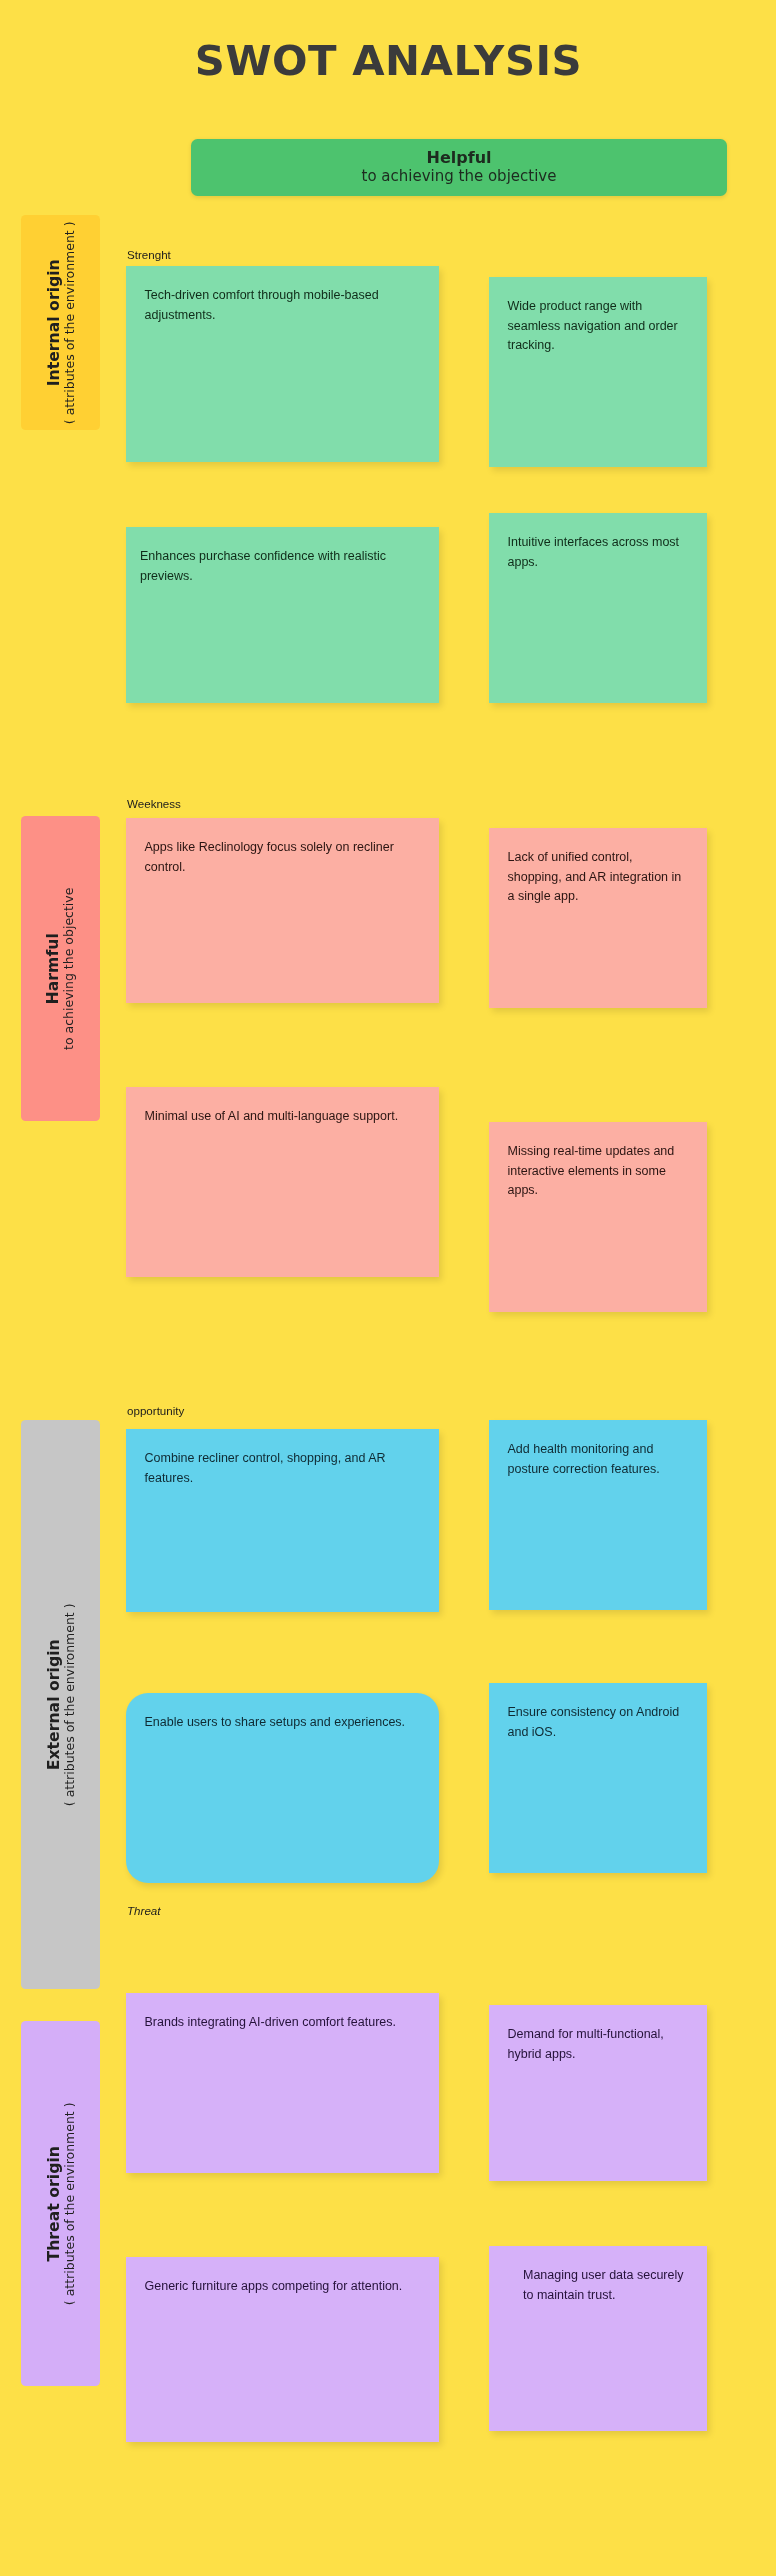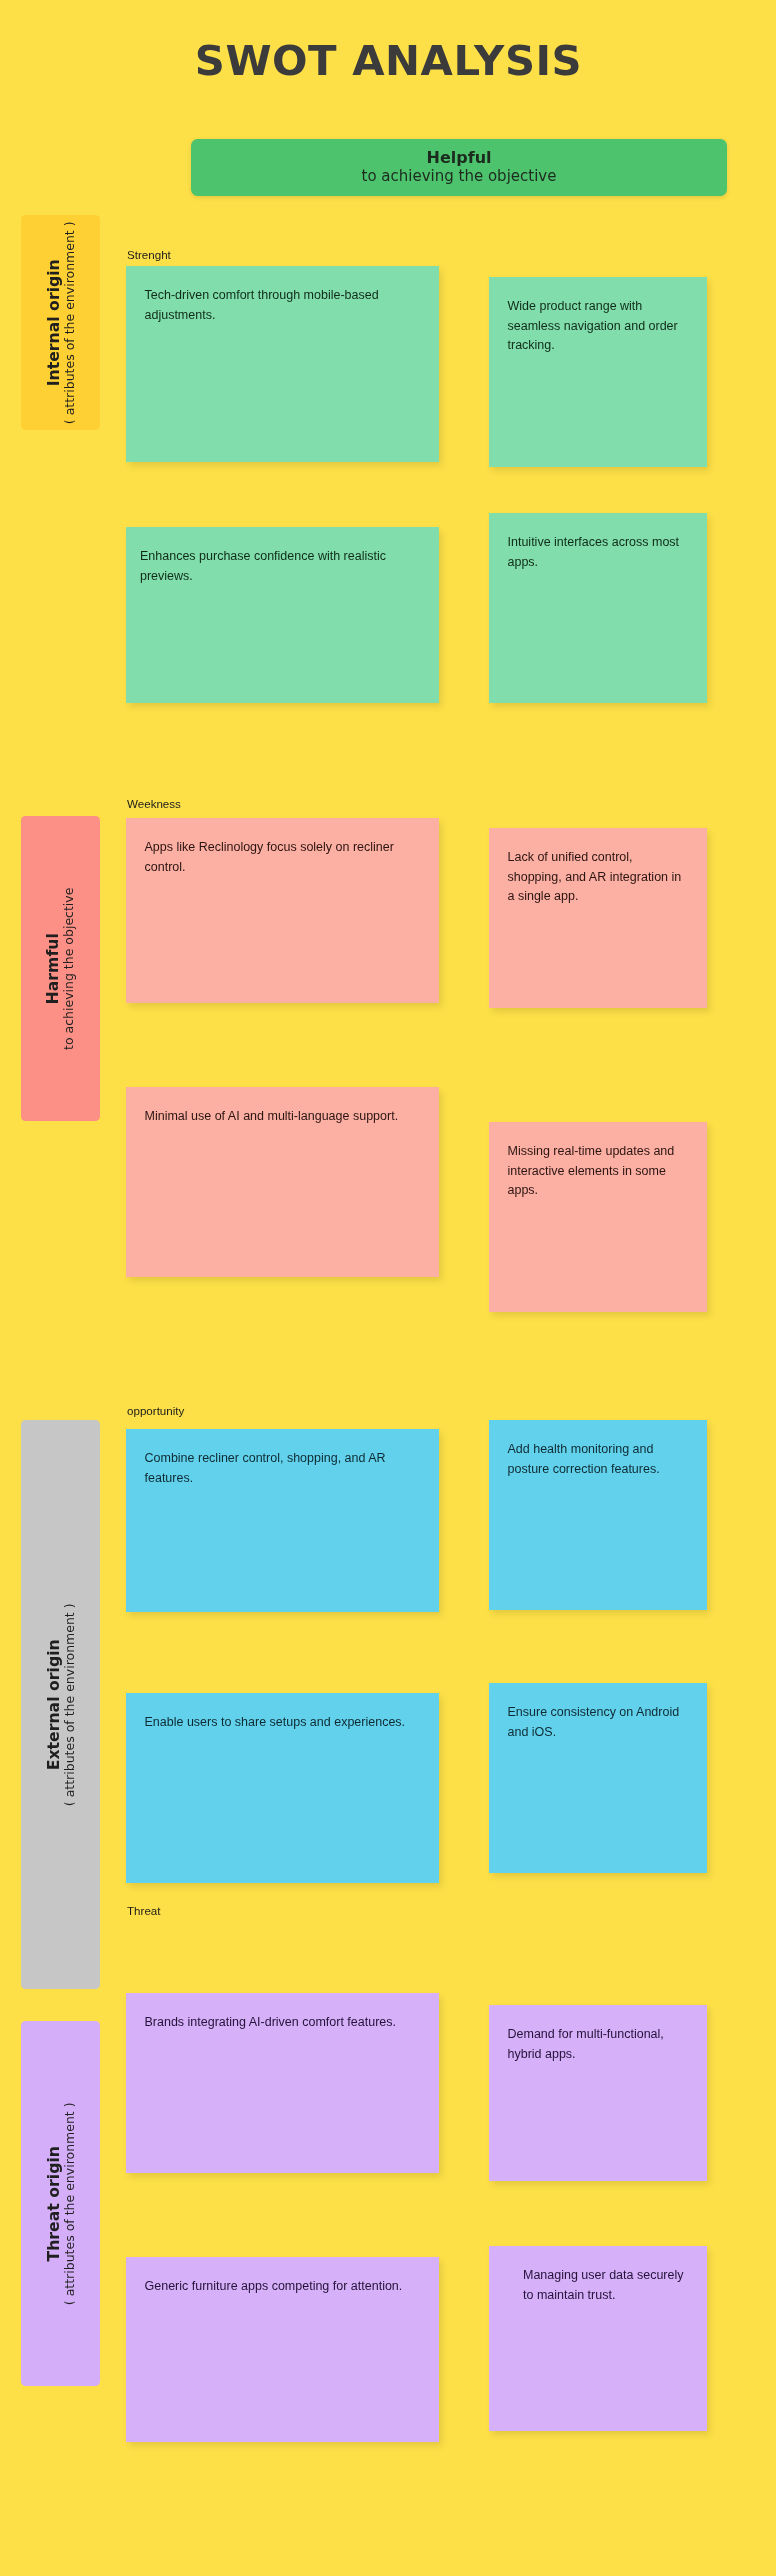--- a/index.html
+++ b/index.html
@@ -99,21 +99,21 @@
     position: absolute;
     left: 127px;
     font-size: 11.6px;
     font-weight: 400;
     color: #1c1c1c;
     font-family: "Liberation Sans", sans-serif;
   }
   .cap-strength    { top: 248px; }
   .cap-weakness    { top: 797px; }
   .cap-opportunity { top: 1404px; }
-  .cap-threat      { top: 1904px; }
+  .cap-threat      { top: 1904px; font-style: italic; }
 
   
   .card {
     position: absolute;
     padding: 20.3px 18.5px 11px 18.5px;
     font-size: 12.5px;
     line-height: 1.55;
     color: #1b1b1b;
     box-shadow: 2.8px 3.7px 6.5px rgba(0,0,0,0.10);
     font-family: "Liberation Sans", sans-serif;
@@ -136,21 +136,21 @@
 
   
   .w1 { top: 818px;  height: 185px; }
   .w2 { top: 828px;  height: 180px; }
   .w3 { top: 1087px; height: 190px; }
   .w4 { top: 1078px; height: 190px; margin-top: 44px; }
 
   
   .o1 { top: 1429px; height: 183px; }
   .o2 { top: 1420px; height: 190px; }
-  .o3 { top: 1693px; height: 190px; }
+  .o3 { top: 1693px; height: 190px; border-radius: 22px; }
   .o4 { top: 1683px; height: 190px; }
 
   
   .t1 { top: 1993px; height: 180px; }
   .t2 { top: 2005px; height: 176px; }
   .t3 { top: 2257px; height: 185px; }
   .t4 { top: 2246px; height: 185px; padding-left: 34px; }
 </style>
 </head>
 <body>

